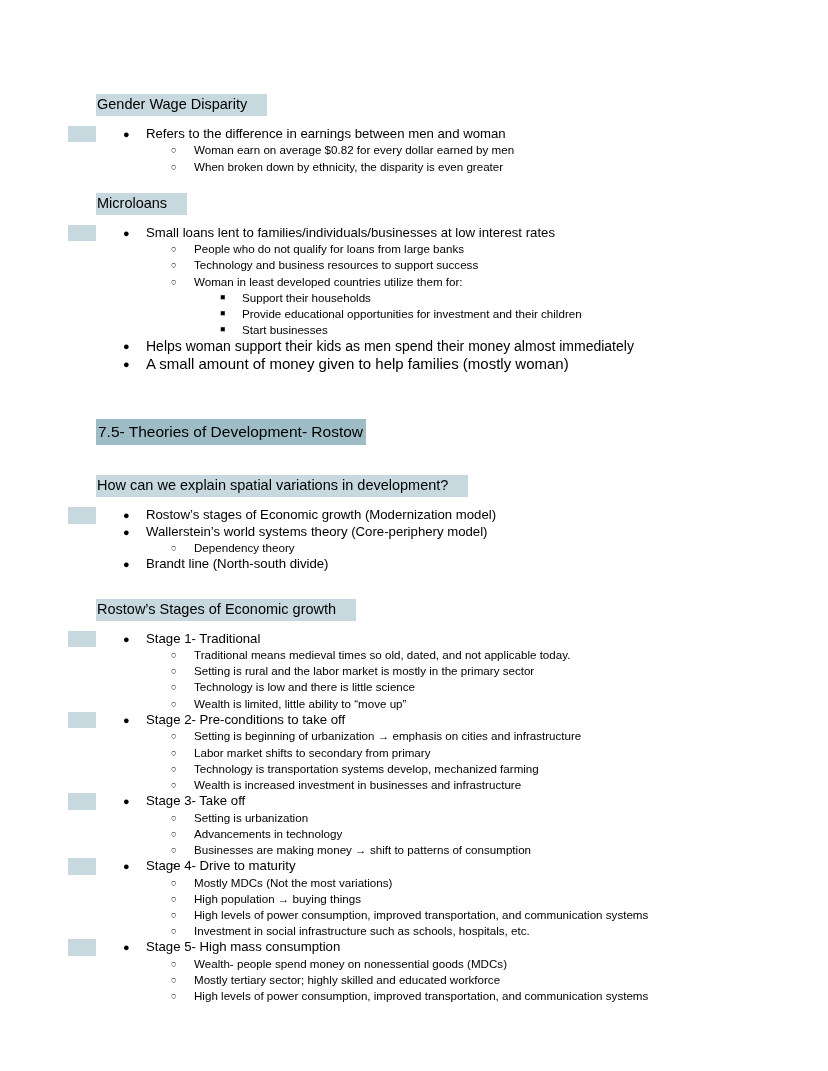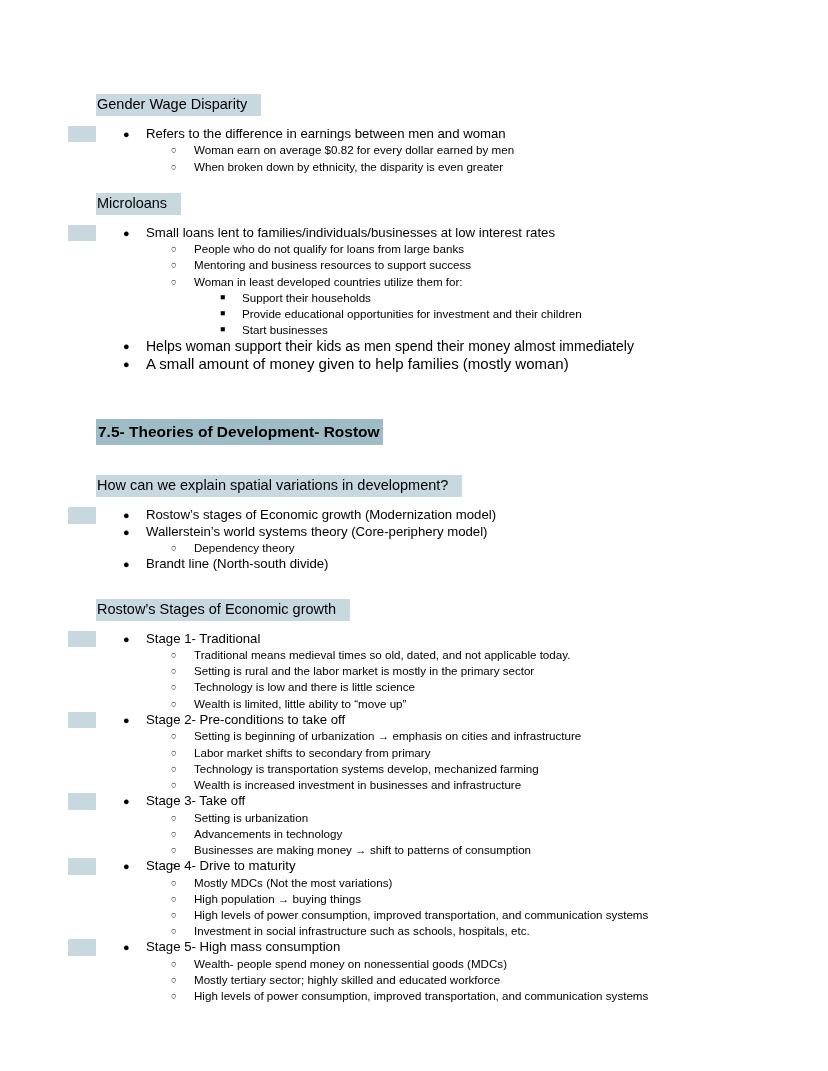--- a/index.html
+++ b/index.html
@@ -48,25 +48,25 @@
 
   
   .h-sub {
     font-size: 14.5px;
     line-height: 19px;
     padding: 0;
     margin: 0;
   }
   .h-sub .txt {
     background: #c7d9df;
-    padding: 1px 14px 2px 1px;
+    padding: 1px 20px 2px 1px;
   }
   .h-section {
     font-size: 15.5px;
-    font-weight: bold;
+    font-weight: normal;
     line-height: 21px;
   }
   .h-section .txt {
     background: #9dbcc5;
     padding: 2px 3px 3px 2px;
   }
 
   
   .l1 {
     font-size: 13.2px;
@@ -153,21 +153,21 @@
         <div class="row l1 hl-row" style="background: transparent; position: relative;"><span style="position: absolute; z-index: -1; background: rgb(199, 217, 223); left: 23px; top: 0px; height: 100%; width: 438px;"></span>
           <span class="mark">●</span>
           <span class="txt">Small loans lent to families/individuals/businesses at low interest rates</span>
         </div>
         <div class="row l2">
           <span class="mark">○</span>
           <span class="txt">People who do not qualify for loans from large banks</span>
         </div>
         <div class="row l2">
           <span class="mark">○</span>
-          <span class="txt">Mentoring and business resources to support success</span>
+          <span class="txt">Technology and business resources to support success</span>
         </div>
         <div class="row l2">
           <span class="mark">○</span>
           <span class="txt">Woman in least developed countries utilize them for:</span>
         </div>
         <div class="row l3">
           <span class="mark">■</span>
           <span class="txt">Support their households</span>
         </div>
         <div class="row l3">

